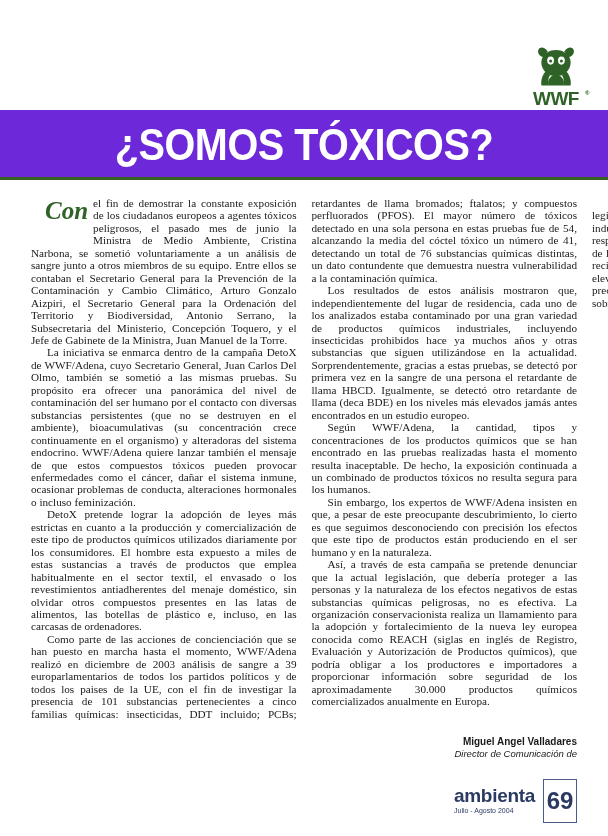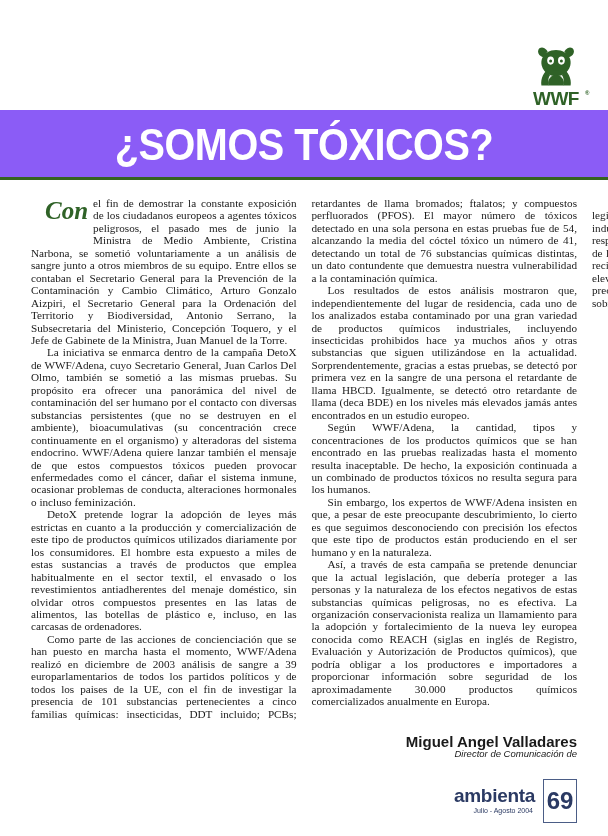--- a/index.html
+++ b/index.html
@@ -49,21 +49,21 @@
     right: -1px;
   }
 
   
   #title-band {
     position: absolute;
     left: 0;
     top: 110px;
     width: 608px;
     height: 70px;
-    background: #8b5cf6;
+    background: #6d28d9;
     border-bottom: 3px solid #35631f;
     box-sizing: border-box;
   }
   #headline {
     position: absolute;
     left: 0;
     right: 0;
     top: 50%;
     transform: translateY(-50%);
     text-align: center;
@@ -117,41 +117,41 @@
     position: absolute;
     right: 31px;
     top: 736px;
     width: 260px;
     text-align: right;
     font-family: "Liberation Sans", sans-serif;
     color: #1a1a1a;
   }
   #byline .author {
     font-weight: bold;
-    font-size: 15px;
+    font-size: 10px;
     line-height: 12px;
   }
   #byline .role, #byline .org {
     font-style: italic;
     font-size: 9.5px;
     line-height: 11px;
     text-align: right;
   }
 
   
   #footer {
     position: absolute;
     right: 31px;
     bottom: 13px;
     height: 44px;
     display: flex;
     align-items: stretch;
   }
   #footer-left {
-    text-align: right;
+    text-align: left;
     padding-right: 8px;
     display: flex;
     flex-direction: column;
     justify-content: center;
     font-family: "Liberation Sans", sans-serif;
     color: #2b3a63;
   }
   #footer-title {
     font-weight: bold;
     font-size: 19px;

